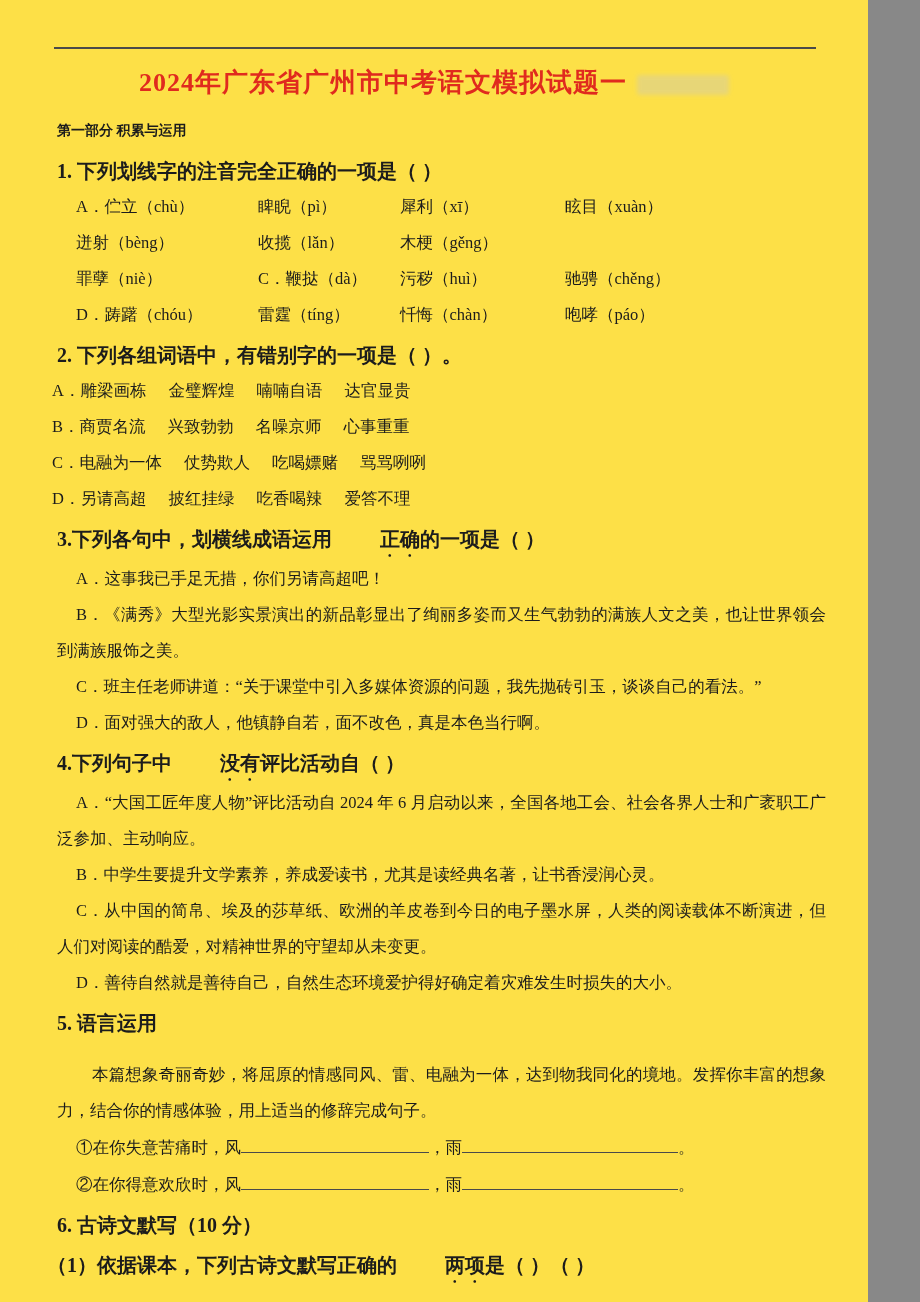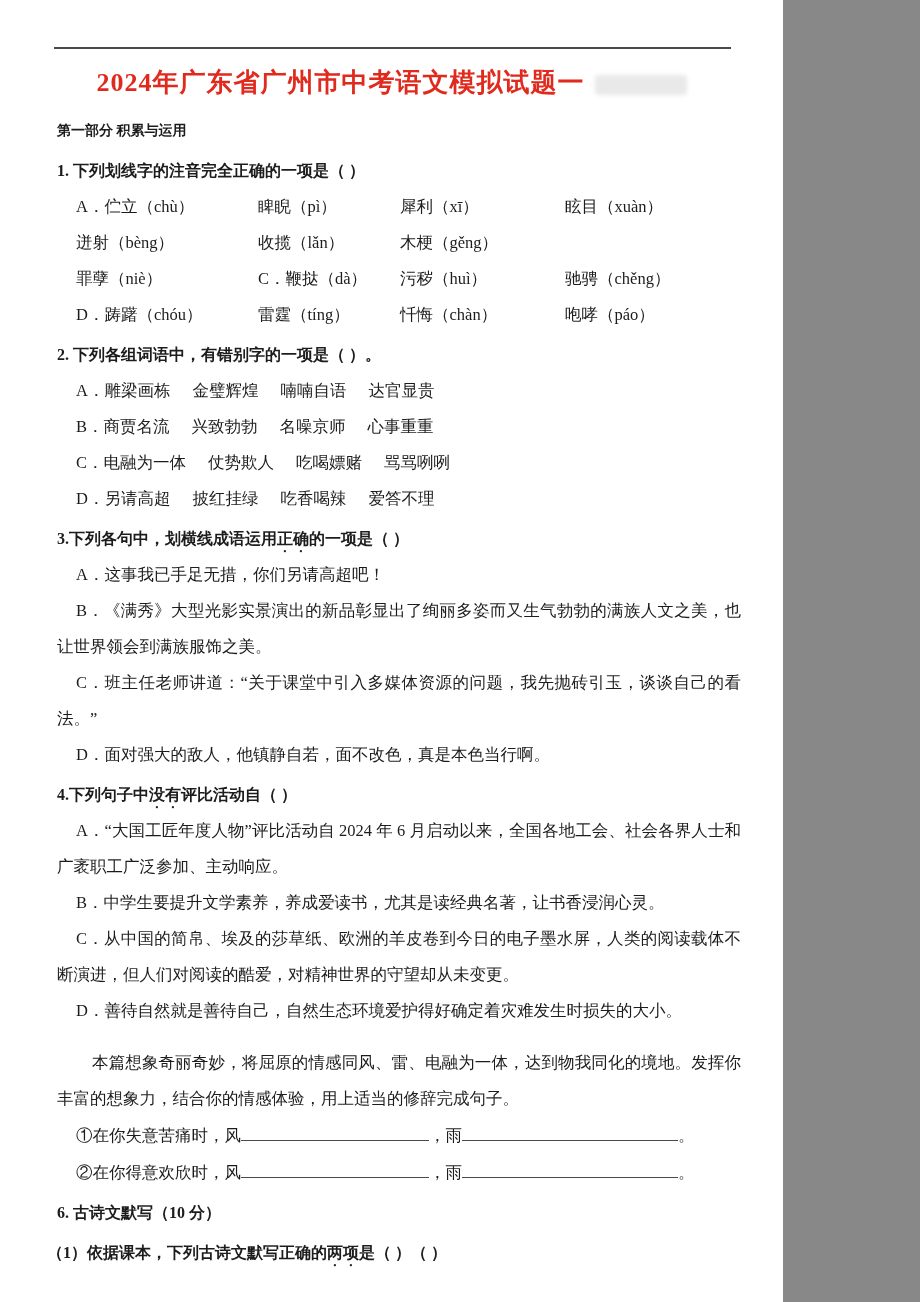--- a/index.html
+++ b/index.html
@@ -1,40 +1,40 @@
 <!DOCTYPE html>
 <html><head>
 <meta charset="utf-8">
 <style>
   html,body{margin:0;padding:0;}
   body{background:#888;}
   .page{
-    width:783px;height:1302px;background:#ffffff;position:relative;
+    width:868px;height:1302px;background:#fde047;position:relative;
     font-family:"Liberation Serif","DejaVu Serif",serif;
     color:#1c1c1c;font-size:16.5px;overflow:hidden;
   }
   .rule{height:2px;background:#4a4a4a;margin:47px 52px 0 54px;}
   .title{
     text-align:center;margin-top:16px;height:36px;line-height:36px;
     font-size:26px;font-weight:bold;color:#e02a1e;letter-spacing:1px;white-space:nowrap;
   }
   .smudge{display:inline-block;width:92px;height:20px;background:#c6c6c6;opacity:.38;
     filter:blur(2px);vertical-align:middle;margin-left:10px;border-radius:3px;}
   .section-head{margin:12px 0 0 57px;line-height:36px;font-weight:bold;font-size:14px;}
-  .stem{margin:4px 45px 0 57px;line-height:36px;font-weight:bold;font-size:16px;}
+  .stem{margin:4px 45px 0 57px;line-height:36px;font-weight:bold;font-size:20px;}
   .pron-row{display:grid;grid-template-columns:182px 142px 165px auto;
     margin-left:76px;line-height:36px;}
-  .words-row{display:flex;gap:22px;margin-left:76px;line-height:36px;}
+  .words-row{display:flex;gap:22px;margin-left:52px;line-height:36px;}
   .opt{margin:0 42px 0 57px;text-indent:19px;line-height:36px;text-align:justify;}
   .para{margin:16px 42px 0 57px;text-indent:35px;line-height:36px;text-align:justify;}
   .fill-line{margin:0 42px 0 76px;line-height:37px;white-space:nowrap;}
   .ul{text-underline-offset:3px;}
   .em-dots{
     -webkit-text-emphasis:filled dot;-webkit-text-emphasis-position:under right;
-    text-emphasis:filled dot;text-emphasis-position:under right;
+    text-emphasis:filled dot;text-emphasis-position:under right;padding-left:48px;
   }
   .blank{display:inline-block;border-bottom:1px solid #4a4a4a;height:14px;vertical-align:baseline;}
   .blank.w1{width:188px;}
   .blank.w2{width:216px;}
   .gap-sm{margin-top:4px;}
 </style>
 </head>
 <body>
 
 <div class="page">
@@ -101,20 +101,21 @@
   <div class="opt"><span>B．《满秀》大型光影实景演出的新品彰显出了绚丽多姿而又</span><span class="ul">生气勃勃</span><span>的满族人文之美，也让世界领会到满族服饰之美。</span></div>
   <div class="opt"><span>C．班主任老师讲道：“关于课堂中引入多媒体资源的问题，我先</span><span class="ul">抛砖引玉</span><span>，谈谈自己的看法。”</span></div>
   <div class="opt"><span>D．面对强大的敌人，他镇静自若，面不改色，真是</span><span class="ul">本色当行</span><span>啊。</span></div>
 
   <div class="stem gap-sm"><span>4.下列句子中</span><span class="em-dots">没有</span><span>评比活动自（    ）</span></div>
   <div class="opt">A．“大国工匠年度人物”评比活动自 2024 年 6 月启动以来，全国各地工会、社会各界人士和广袤职工广泛参加、主动响应。</div>
   <div class="opt">B．中学生要提升文学素养，养成爱读书，尤其是读经典名著，让书香浸润心灵。</div>
   <div class="opt">C．从中国的简帛、埃及的莎草纸、欧洲的羊皮卷到今日的电子墨水屏，人类的阅读载体不断演进，但人们对阅读的酷爱，对精神世界的守望却从未变更。</div>
   <div class="opt">D．善待自然就是善待自己，自然生态环境爱护得好确定着灾难发生时损失的大小。</div>
 
+  <div class="stem gap-sm">5.  语言运用</div>
   <div class="para">本篇想象奇丽奇妙，将屈原的情感同风、雷、电融为一体，达到物我同化的境地。发挥你丰富的想象力，结合你的情感体验，用上适当的修辞完成句子。</div>
   <div class="fill-line"><span>①在你失意苦痛时，风</span><span class="blank w1"></span><span>，雨</span><span class="blank w2"></span><span>。</span></div>
   <div class="fill-line"><span>②在你得意欢欣时，风</span><span class="blank w1"></span><span>，雨</span><span class="blank w2"></span><span>。</span></div>
 
   <div class="stem gap-sm">6.  古诗文默写（10 分）</div>
   <div class="stem" style="margin-left:47px;"><span>（1）依据课本，下列古诗文默写正确的</span><span class="em-dots">两项</span><span>是（   ）（    ）</span></div>
 
 </div>
 
 </body></html>

